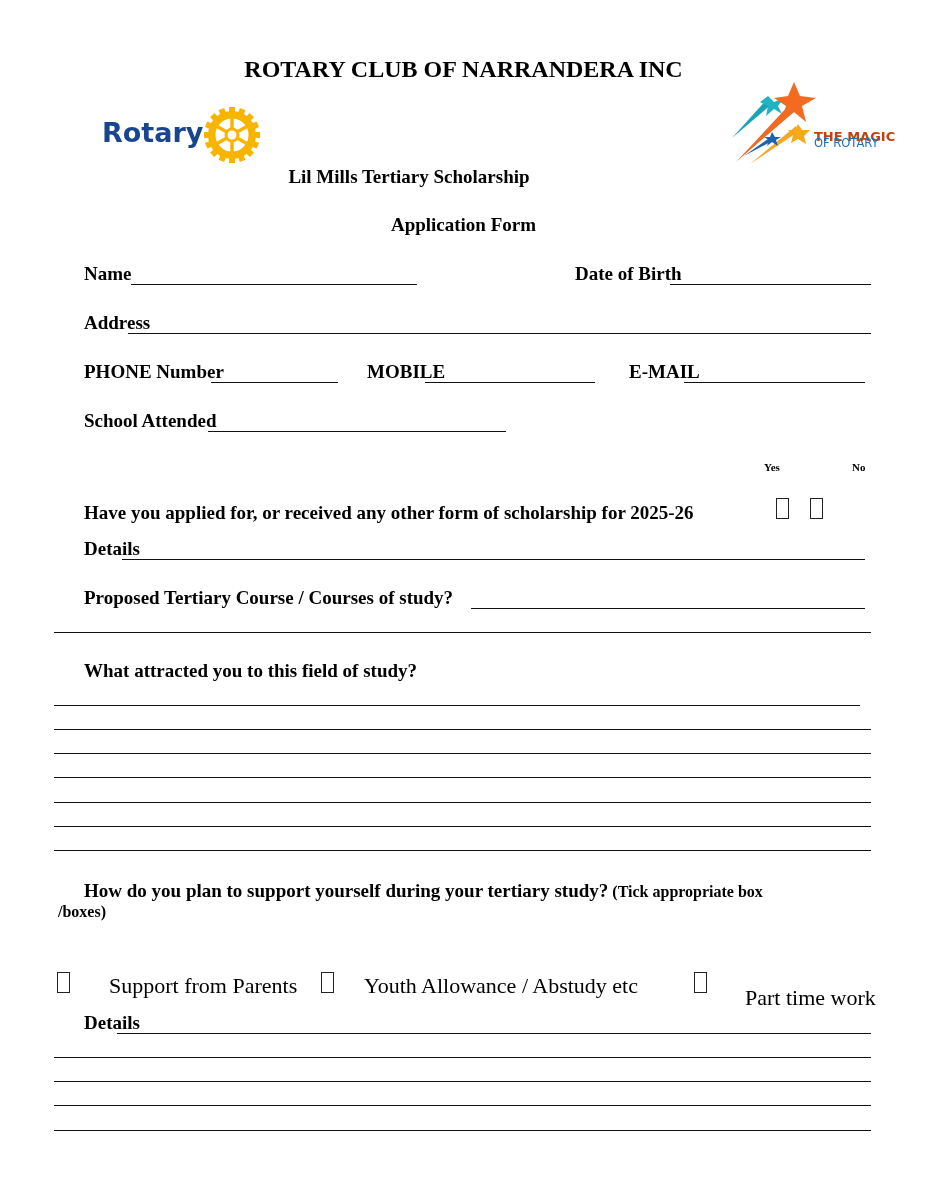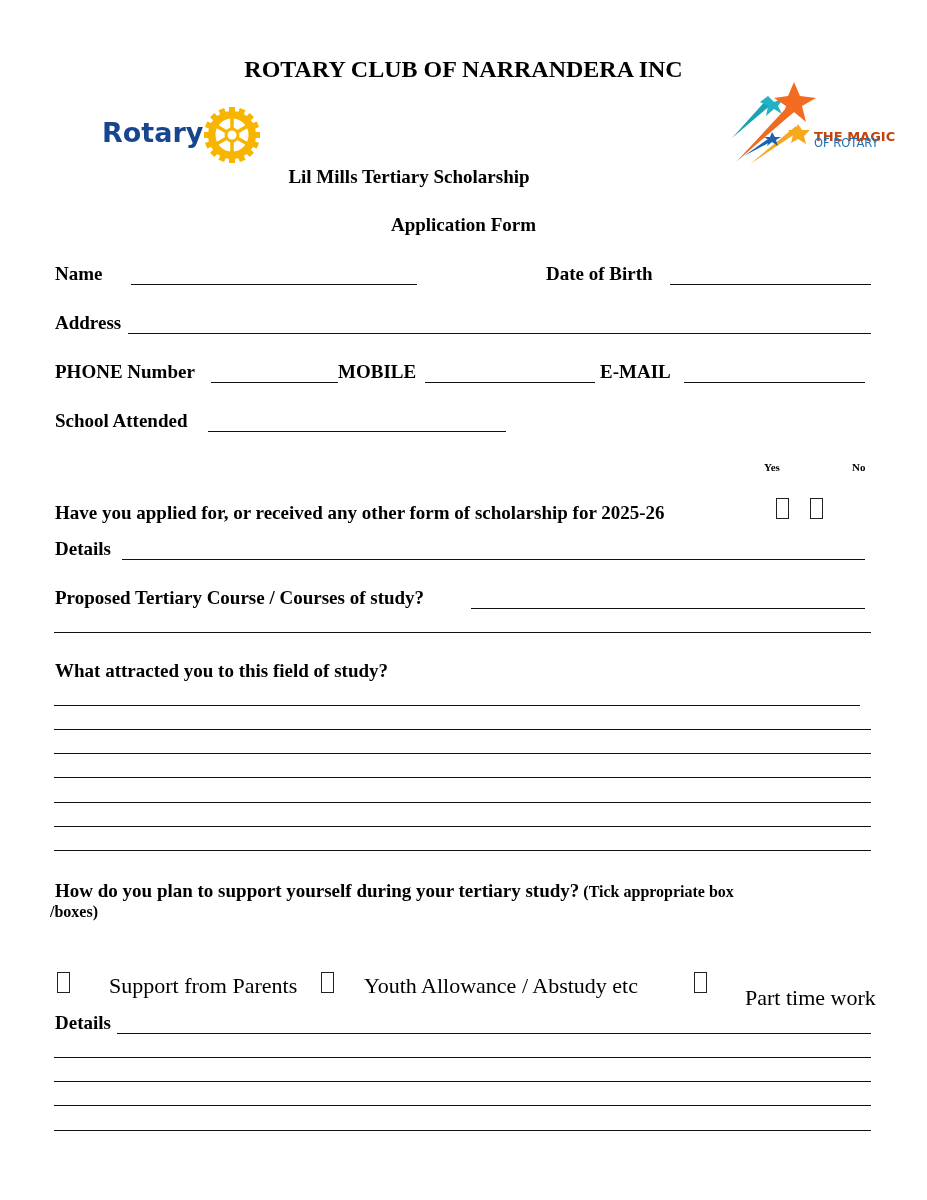--- a/index.html
+++ b/index.html
@@ -2,21 +2,21 @@
 <html><head>
 <meta charset="utf-8">
 <style>
   html, body { margin: 0; padding: 0; background: #ffffff; }
   body { width: 927px; height: 1200px; position: relative; overflow: hidden;
          font-family: "Liberation Serif", "DejaVu Serif", serif; color: #000; }
   .abs { position: absolute; }
   .title { top: 56px; left: 0; width: 927px; text-align: center; font-size: 24px; font-weight: bold; }
   .sub1 { top: 166px; left: 0; width: 818px; text-align: center; font-size: 19px; font-weight: bold; }
   .sub2 { top: 214px; left: 0; width: 927px; text-align: center; font-size: 19px; font-weight: bold; }
-  .lbl { font-size: 19px; font-weight: bold; white-space: nowrap; }
+  .lbl { font-size: 19px; font-weight: bold; white-space: nowrap; margin-left: 29px; }
   .line { position: absolute; height: 0; border-bottom: 1.6px solid #111; }
   .box { position: absolute; width: 11px; height: 19px; border: 1.3px solid #222; background: #fff; cursor: pointer; }
   .small { font-size: 11px; font-weight: bold; }
   .opt { font-size: 22px; font-weight: normal; white-space: nowrap; }
   .logo-rotary { top: 105px; left: 102px; width: 165px; height: 62px; }
   .logo-magic { top: 76px; left: 728px; width: 190px; height: 95px; }
   .rotary-word { font-family: "DejaVu Sans", "Liberation Sans", sans-serif; font-weight: bold; font-size: 27px; color: #17458f; }
 </style>
 </head>
 <body>
@@ -113,21 +113,21 @@
 <div class="line" style="top:753px;left:54px;width:817px;"></div>
 <div class="line" style="top:777px;left:54px;width:817px;"></div>
 <div class="line" style="top:802px;left:54px;width:817px;"></div>
 <div class="line" style="top:826px;left:54px;width:817px;"></div>
 <div class="line" style="top:850px;left:54px;width:817px;"></div>
 
 <div class="abs" style="top:880px;left:55px;white-space:nowrap;">
   <span class="lbl">How do you plan to support yourself during your tertiary study?</span>
   <span style="font-size:16px;font-weight:bold;">(Tick appropriate box</span>
 </div>
-<div class="abs" style="top:903px;left:50px;font-size:16px;font-weight:bold;">/boxes)</div>
+<div class="abs" style="top:903px;left:58px;font-size:16px;font-weight:bold;">/boxes)</div>
 
 <div class="box" style="top:972px;left:57px;"></div>
 <div class="abs opt" style="top:973px;left:109px;">Support from Parents</div>
 <div class="box" style="top:972px;left:321px;"></div>
 <div class="abs opt" style="top:973px;left:364px;">Youth Allowance / Abstudy etc</div>
 <div class="box" style="top:972px;left:694px;"></div>
 <div class="abs opt" style="top:973px;left:745px;margin-top:12px;">Part time work</div>
 
 <div class="abs lbl" style="top:1012px;left:55px;">Details</div>
 <div class="line" style="top:1033px;left:117px;width:754px;"></div>

